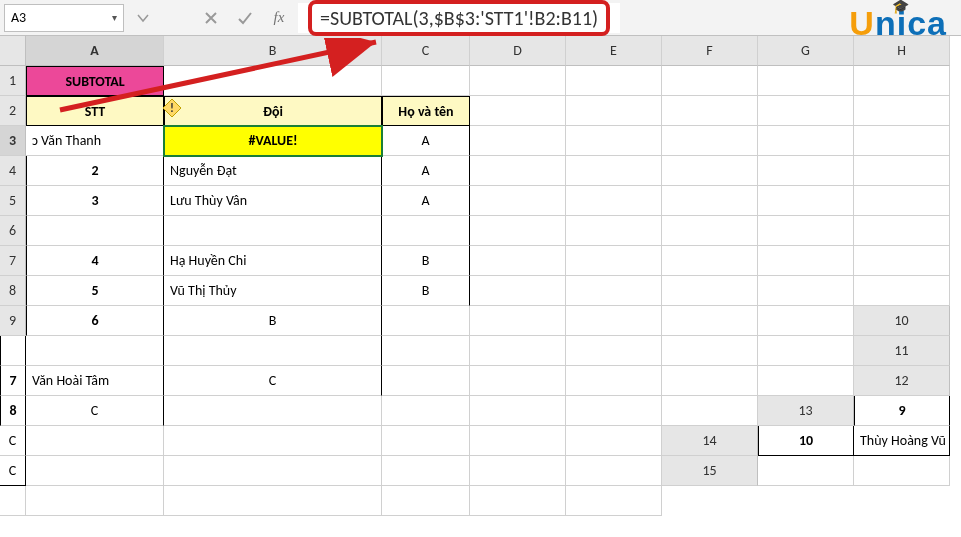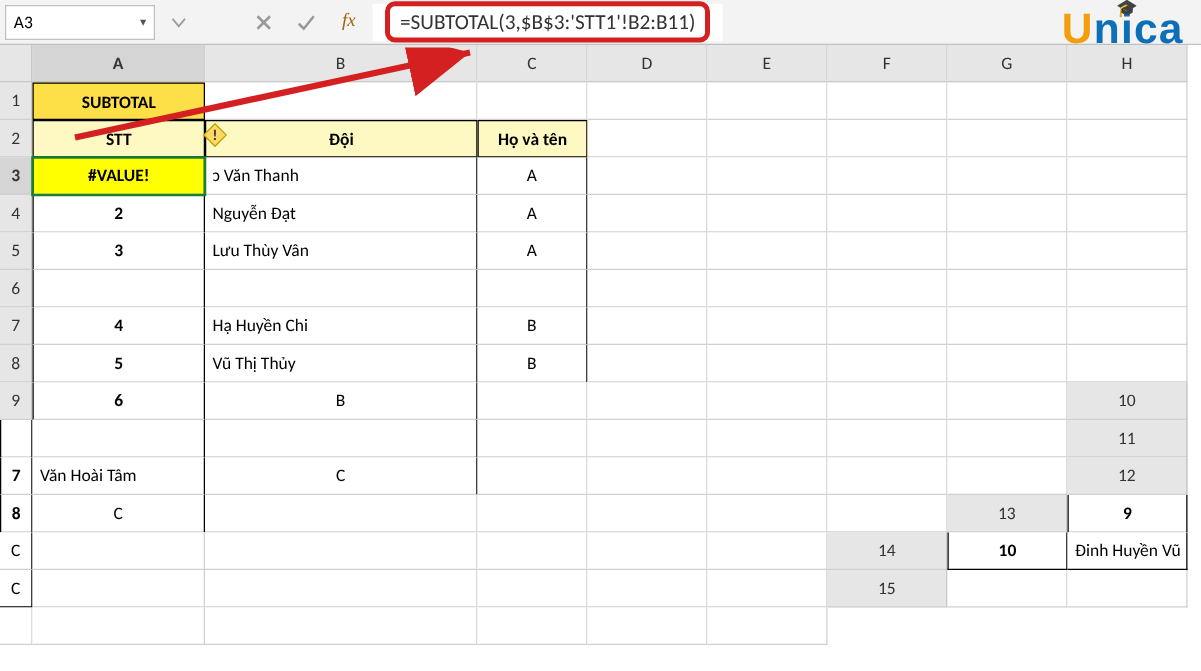--- a/index.html
+++ b/index.html
@@ -44,31 +44,31 @@
     display: flex;
     align-items: center;
     justify-content: center;
     color: #888;
     border: 1px solid transparent;
   }
   .fb-btn svg { width: 16px; height: 16px; }
   .fx-label {
     font-style: italic;
     font-family: "Times New Roman", serif;
-    color: #a16207;
+    color: #737373;
     font-size: 15px;
   }
   .formula-input-wrap {
     flex: 0 0 auto;
     height: 30px;
     background: #fff;
     display: flex;
     align-items: center;
     padding: 0 10px;
-    font-size: 17px;
+    font-size: 20px;
     color: #333;
   }
   .formula-highlight {
     border: 4px solid #d42020;
     border-radius: 8px;
     padding: 2px 8px;
     position: relative;
     z-index: 10;
   }
 
@@ -134,21 +134,21 @@
     background: #d5d5d5;
     font-weight: 600;
   }
   .cell.left { justify-content: flex-start; padding-left: 6px; }
   .cell.bold { font-weight: 700; }
   .tb-bottom { border-bottom: 1px solid #000; }
   .tb-left { border-left: 1px solid #000; }
   .tb-right { border-right: 1px solid #000; }
 
   .cell.header1 {
-    background: #fde047;
+    background: #ec4899;
     font-weight: 700;
     border: 1px solid #000;
   }
   .cell.header2 {
     background: #fef9c3;
     font-weight: 700;
     border: 1px solid #000;
   }
   .cell.active {
     background: #ffff00;
@@ -257,22 +257,22 @@
   <div class="cell header2">STT</div>
   <div class="cell header2">Đội</div>
   <div class="cell header2">Họ và tên</div>
   <div class="cell"></div>
   <div class="cell"></div>
   <div class="cell"></div>
   <div class="cell"></div>
   <div class="cell"></div>
 
   <div class="rhead sel">3</div>
+  <div class="cell left tb-right">ɔ Văn Thanh</div>
   <div class="cell active tb-left tb-right">#VALUE!</div>
-  <div class="cell left tb-right">ɔ Văn Thanh</div>
   <div class="cell tb-right">A</div>
   <div class="cell"></div>
   <div class="cell"></div>
   <div class="cell"></div>
   <div class="cell"></div>
   <div class="cell"></div>
 
   <div class="rhead">4</div>
   <div class="cell bold tb-left tb-right">2</div>
   <div class="cell left tb-right">Nguyễn Đạt</div>
@@ -365,21 +365,21 @@
   <div class="cell bold tb-left tb-right">9</div>
   <div class="cell tb-right">C</div>
   <div class="cell"></div>
     <div class="cell"></div>
     <div class="cell"></div>
     <div class="cell"></div>
     <div class="cell"></div>
 
   <div class="rhead">14</div>
   <div class="cell bold tb-left tb-right tb-bottom">10</div>
-  <div class="cell left tb-right tb-bottom">Đinh Huyền Vũ</div>
+  <div class="cell left tb-right tb-bottom">Thùy Hoàng Vũ</div>
   <div class="cell tb-right tb-bottom">C</div>
   <div class="cell"></div>
     <div class="cell"></div>
     <div class="cell"></div>
     <div class="cell"></div>
     <div class="cell"></div>
 
   <div class="rhead">15</div>
   <div class="cell"></div>
   <div class="cell"></div>

